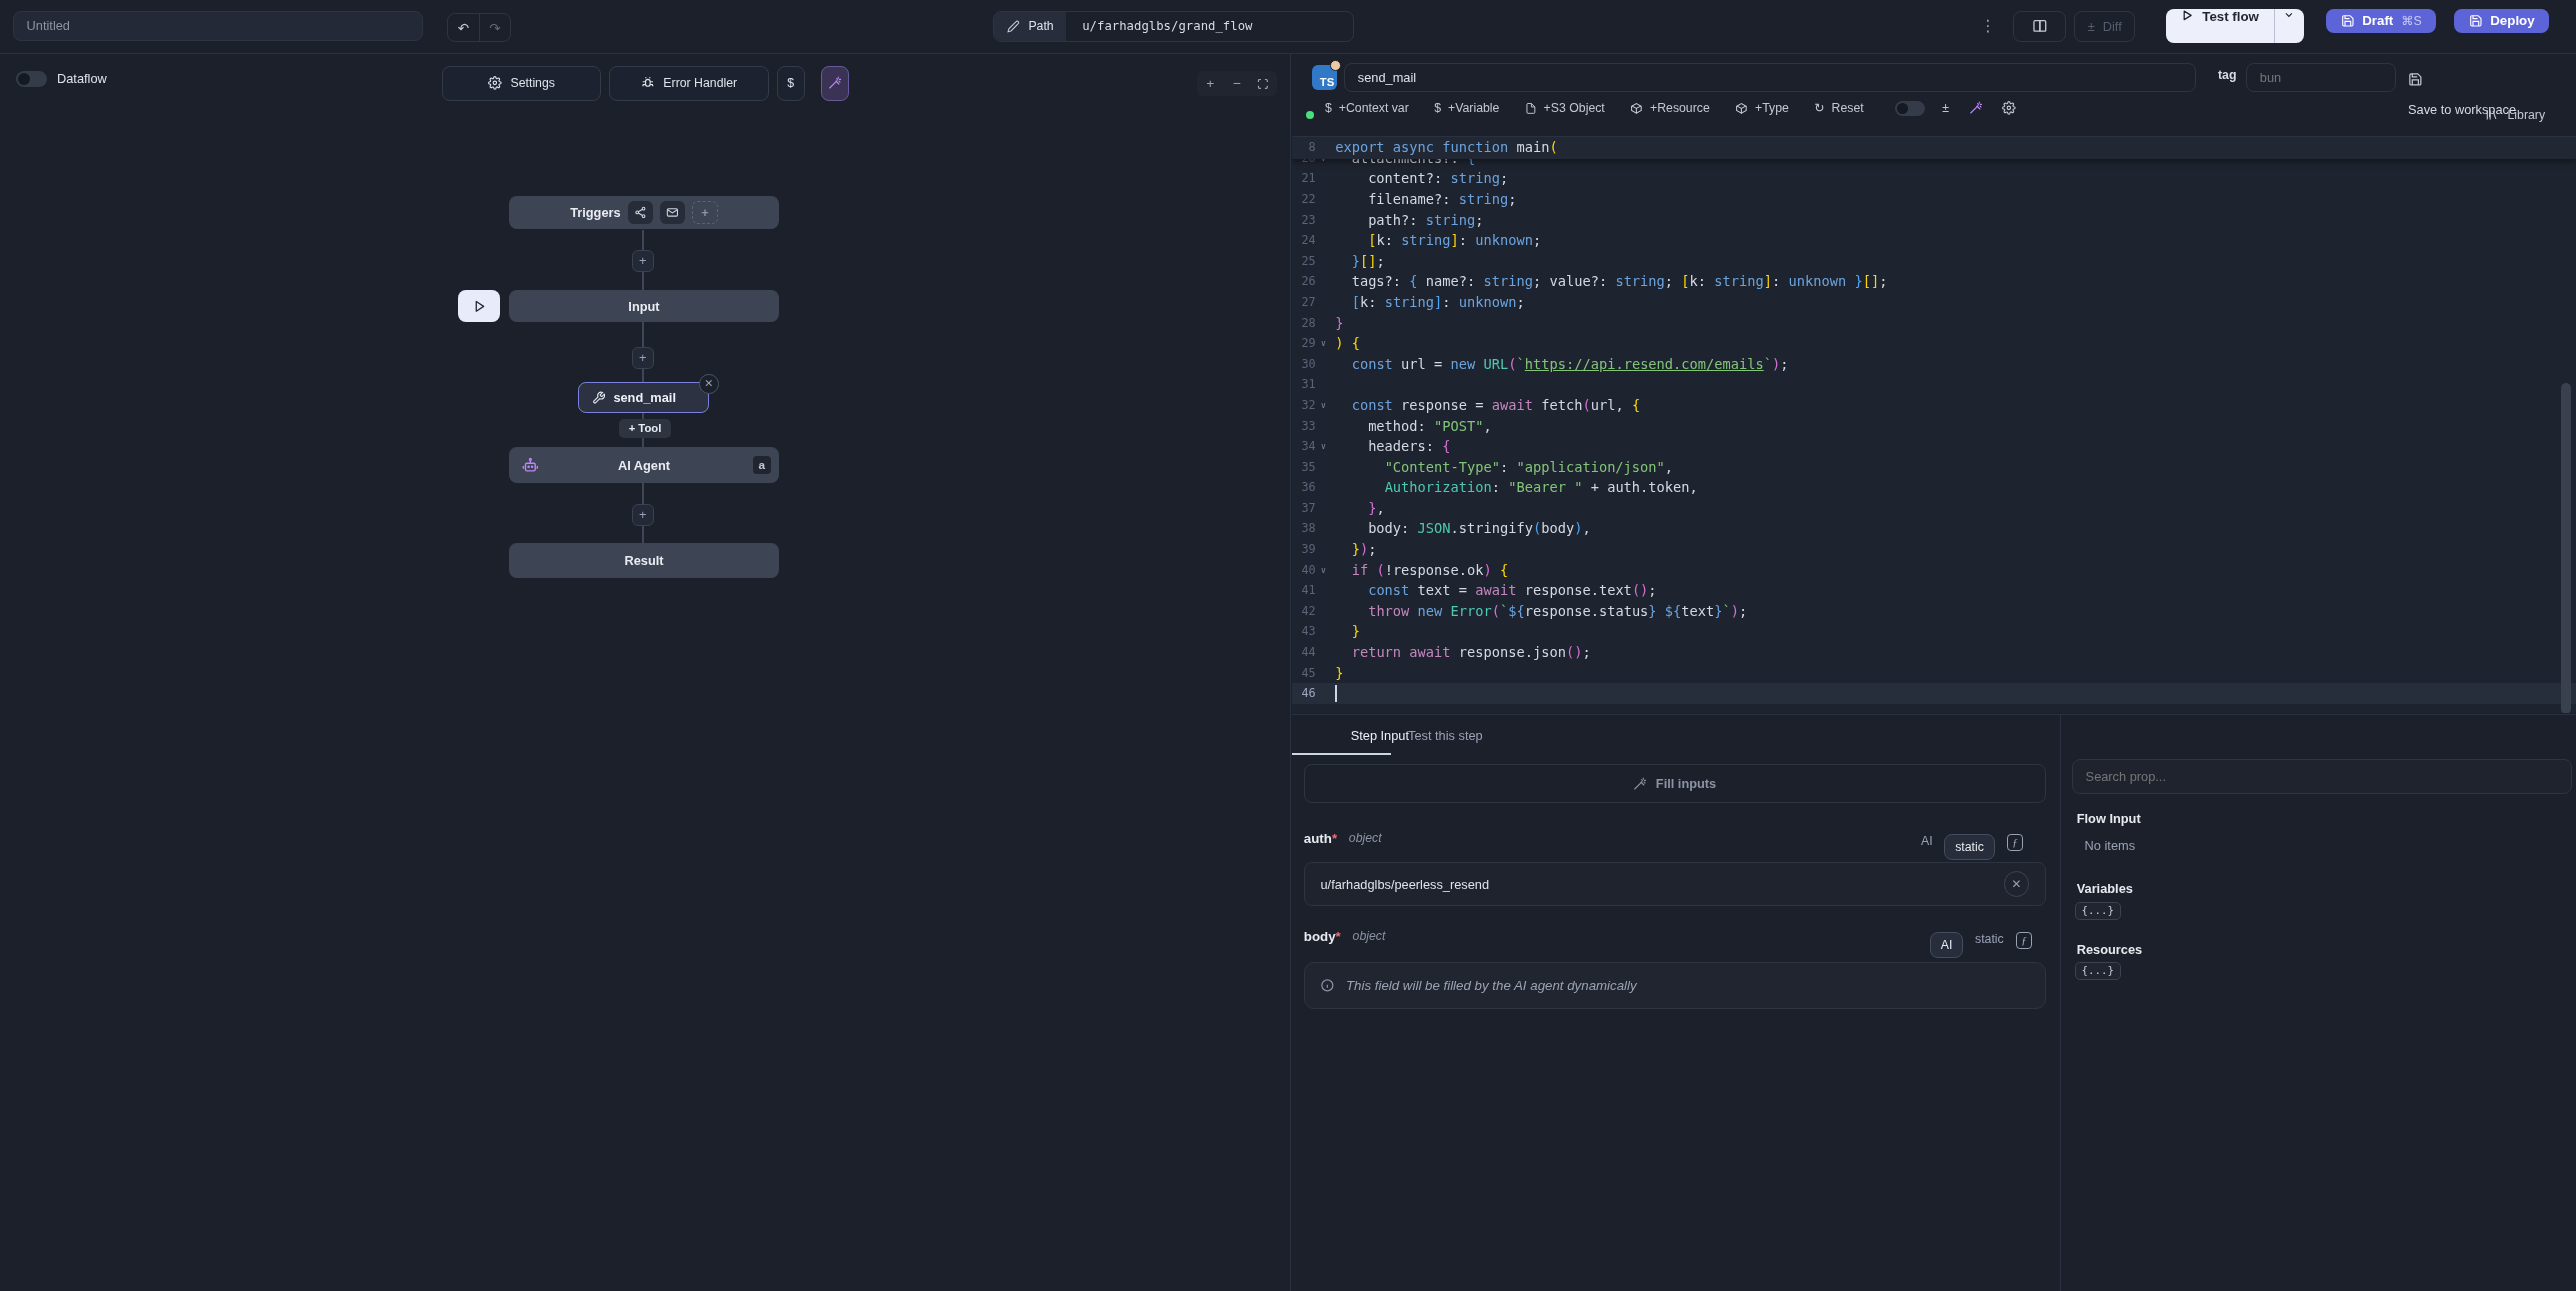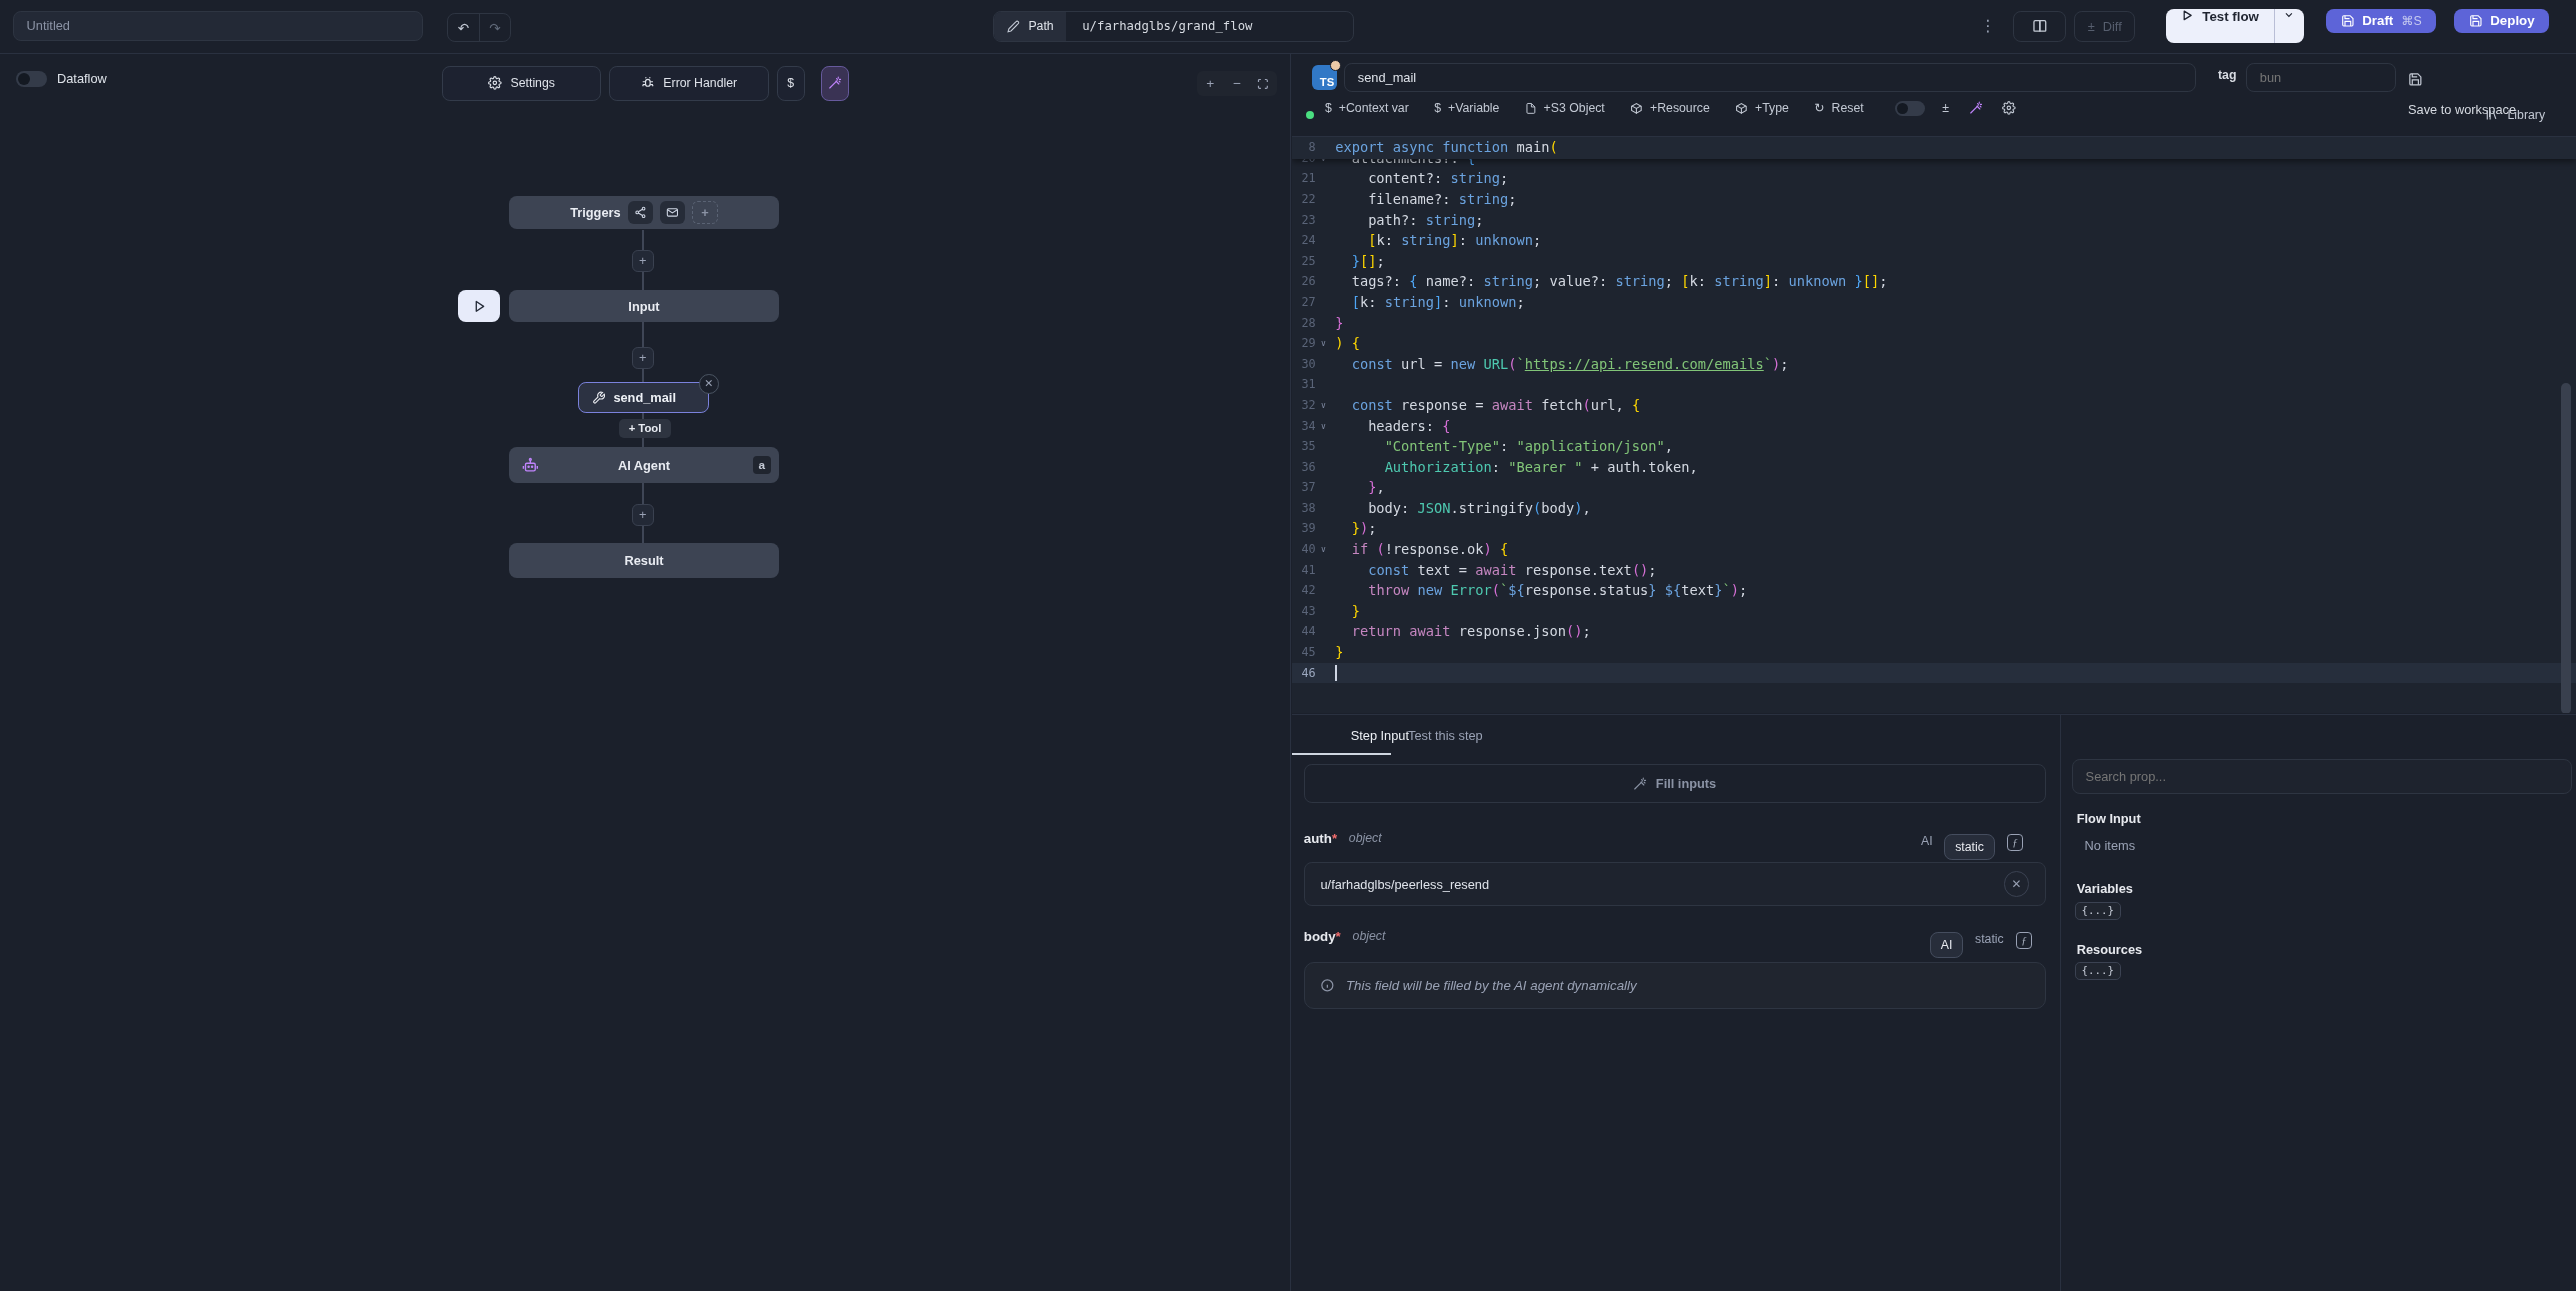--- a/index.html
+++ b/index.html
@@ -473,20 +473,25 @@
             <span class="ln">31</span>
             <span class="fold"></span>
             <pre></pre>
           </div>
           <div class="cline">
             <span class="ln">32</span>
             <span class="fold">∨</span>
             <pre><span class="tk-pl">  </span><span class="tk-kw">const </span><span class="tk-pl">response = </span><span class="tk-ctl">await </span><span class="tk-pl">fetch</span><span class="tk-b2">(</span><span class="tk-pl">url, </span><span class="tk-b1">{</span></pre>
           </div>
           <div class="cline">
+            <span class="ln">33</span>
+            <span class="fold"></span>
+            <pre><span class="tk-pl">    method: </span><span class="tk-str">"POST"</span><span class="tk-pl">,</span></pre>
+          </div>
+          <div class="cline">
             <span class="ln">34</span>
             <span class="fold">∨</span>
             <pre><span class="tk-pl">    headers: </span><span class="tk-b2">{</span></pre>
           </div>
           <div class="cline">
             <span class="ln">35</span>
             <span class="fold"></span>
             <pre><span class="tk-pl">      </span><span class="tk-str">"Content-Type"</span><span class="tk-pl">: </span><span class="tk-str">"application/json"</span><span class="tk-pl">,</span></pre>
           </div>
           <div class="cline">

